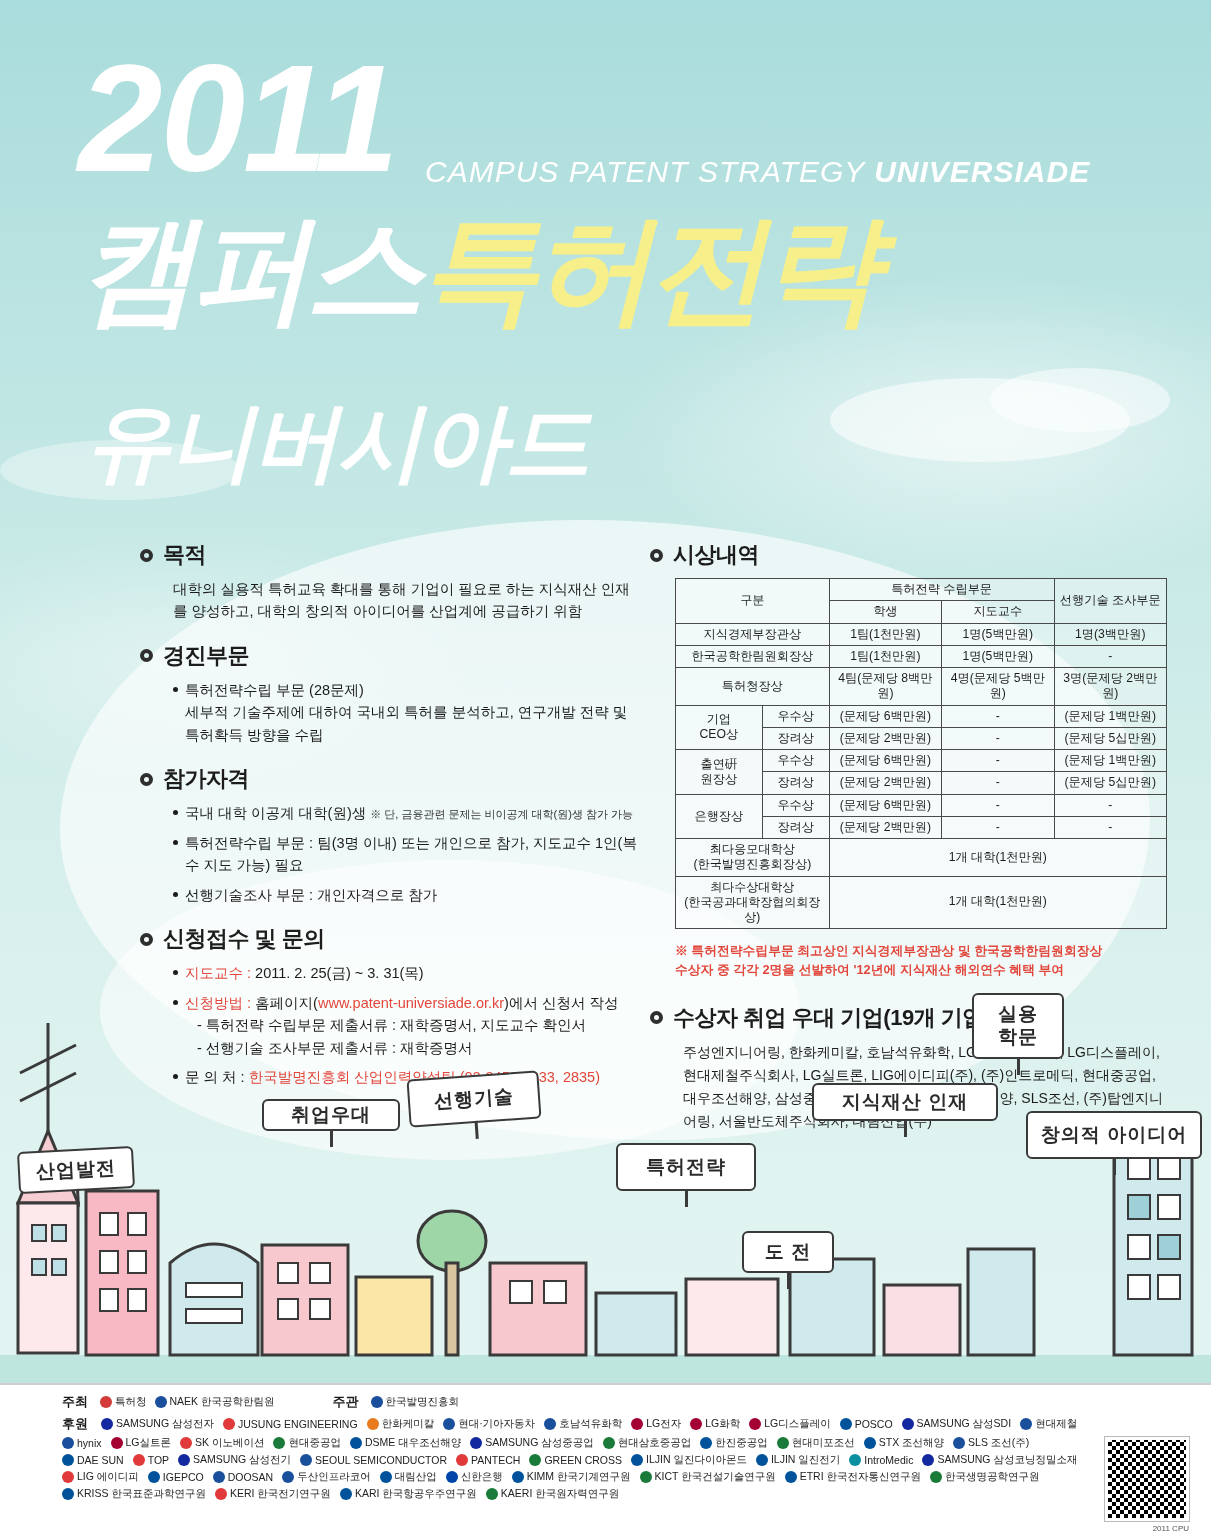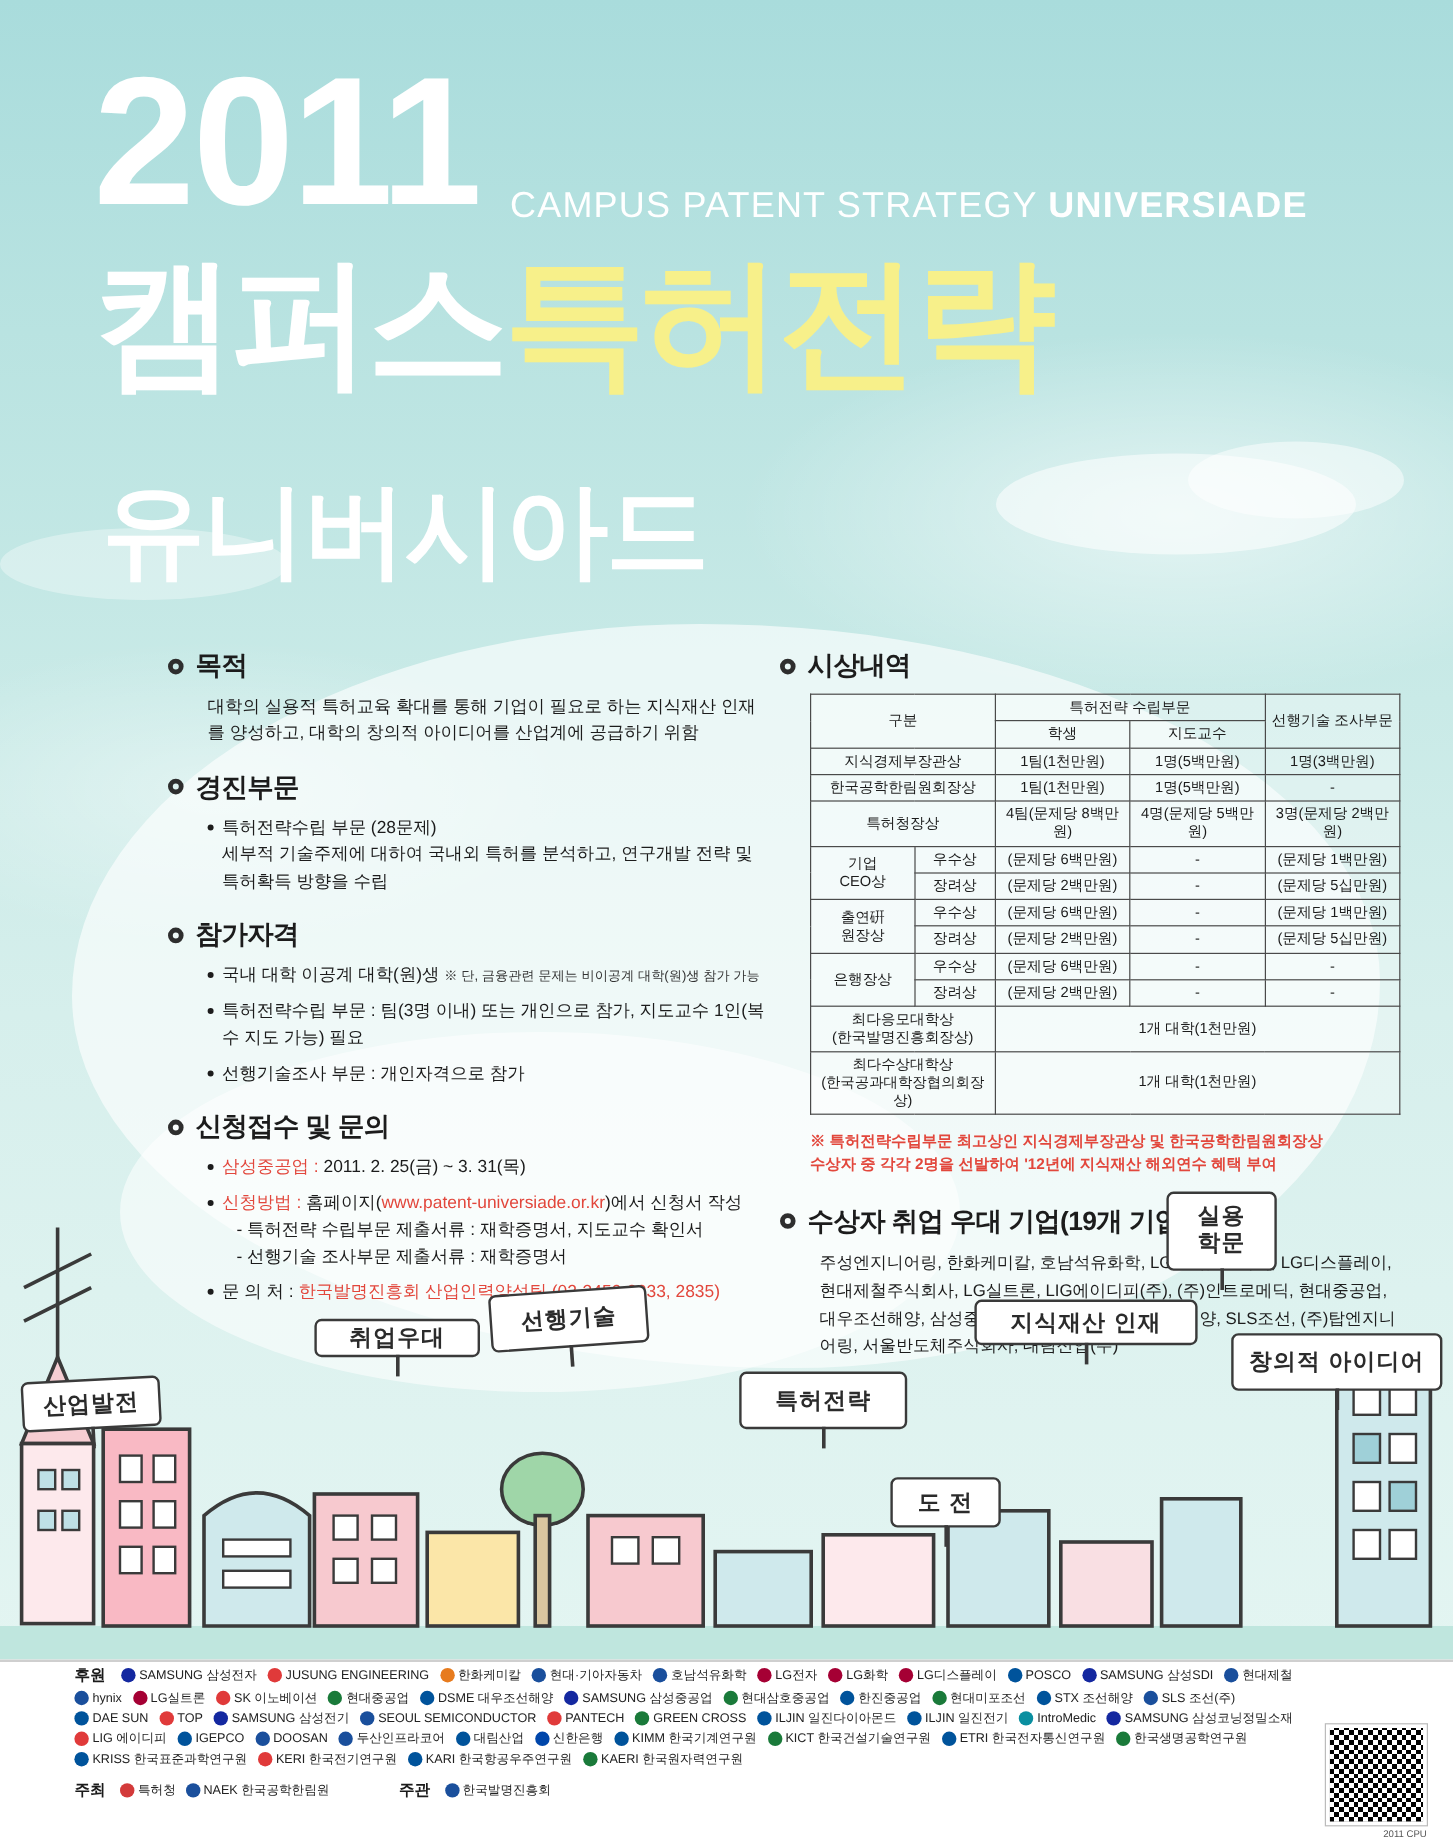--- a/index.html
+++ b/index.html
@@ -22,21 +22,21 @@
   .blob {
     position:absolute;
     background:rgba(255,255,255,0.62);
     border-radius:50%;
     filter:blur(0px);
   }
   .blob1 { left:60px; top:520px; width:1090px; height:620px; border-radius:48% 52% 45% 55%/50% 48% 52% 50%; }
   .blob2 { left:100px; top:860px; width:700px; height:300px; border-radius:50%; background:rgba(255,255,255,0.55); }
 
   
-  .header { position:absolute; left:0; top:0; width:1126px; height:520px; }
+  .header { position:absolute; left:0; top:0; width:1126px; height:520px;font-style:italic; }
   .year {
     position:absolute; left:78px; top:42px;
     font-size:152px; font-weight:bold; color:#ffffff;
     letter-spacing:-2px; line-height:1;
   }
   .eng {
     position:absolute; left:425px; top:155px;
     font-size:30px; color:#ffffff; letter-spacing:1px;
   }
   .eng b { font-weight:bold; }
@@ -189,21 +189,21 @@
       </div>
     </div>
 
     <div class="sec">
       <div class="sec-head">
           <span class="ring"></span>
         <span class="sec-title">신청접수 및 문의</span>
         </div>
       <div class="sec-body">
         <div class="bullet">
-          <b class="red">삼성중공업 :</b>
+          <b class="red">지도교수 :</b>
           <span>2011. 2. 25(금) ~ 3. 31(목)</span>
         </div>
         <div class="bullet">
           <b class="red">신청방법 :</b>
           <span>홈페이지(</span><a href="#" class="red" style="text-decoration:none">www.patent-universiade.or.kr</a><span>)에서 신청서 작성</span>
           <div class="sub">- 특허전략 수립부문 제출서류 : 재학증명서, 지도교수 확인서</div>
           <div class="sub">- 선행기술 조사부문 제출서류 : 재학증명서</div>
         </div>
         <div class="bullet">
           <b>문 의 처 :</b>
@@ -384,20 +384,36 @@
     <div class="sign" style="left:408px; top:112px; width:132px; height:48px; transform:rotate(-4deg);">선행기술</div>
     <div class="sign" style="left:616px; top:180px; width:140px; height:48px;">특허전략</div>
     <div class="sign" style="left:812px; top:120px; width:186px; height:38px;">지식재산 인재</div>
     <div class="sign" style="left:742px; top:268px; width:92px; height:42px;">도 전</div>
     <div class="sign" style="left:1026px; top:148px; width:176px; height:48px;">창의적 아이디어</div>
     <div class="sign" style="left:972px; top:30px; width:92px; height:66px; white-space:pre-line; line-height:1.2; text-align:center;">실용
 학문</div>
   </div>
 
   <div class="footer">
+    <div class="frow" style="padding-top:8px">
+      <span class="flabel">주최</span>
+      <span class="logo">
+          <span class="dot" style="background:#d33a3a"></span>
+          <span>특허청</span>
+        </span>
+      <span class="logo">
+          <span class="dot" style="background:#1a4f9c"></span>
+          <span>NAEK 한국공학한림원</span>
+        </span>
+      <span class="flabel" style="margin-left:50px">주관</span>
+      <span class="logo">
+          <span class="dot" style="background:#1a4f9c"></span>
+          <span>한국발명진흥회</span>
+        </span>
+    </div>
     <div class="frow" id="sponsor-row" style="padding-right:120px; padding-top:2px; row-gap:3px; column-gap:9px; align-items:center;">
       <span class="flabel">후원</span>
     <span class="logo">
           <span class="dot" style="background: rgb(20, 40, 160);"></span>
           <span>SAMSUNG 삼성전자</span>
         </span>
         <span class="logo">
           <span class="dot" style="background: rgb(224, 58, 58);"></span>
           <span>JUSUNG ENGINEERING</span>
         </span>
@@ -571,33 +587,17 @@
         </span>
         <span class="logo">
           <span class="dot" style="background: rgb(0, 83, 155);"></span>
           <span>KARI 한국항공우주연구원</span>
         </span>
         <span class="logo">
           <span class="dot" style="background: rgb(26, 122, 58);"></span>
           <span>KAERI 한국원자력연구원</span>
         </span>
       </div>
-    <div class="frow" style="padding-top:8px">
-      <span class="flabel">주최</span>
-      <span class="logo">
-          <span class="dot" style="background:#d33a3a"></span>
-          <span>특허청</span>
-        </span>
-      <span class="logo">
-          <span class="dot" style="background:#1a4f9c"></span>
-          <span>NAEK 한국공학한림원</span>
-        </span>
-      <span class="flabel" style="margin-left:50px">주관</span>
-      <span class="logo">
-          <span class="dot" style="background:#1a4f9c"></span>
-          <span>한국발명진흥회</span>
-        </span>
-    </div>
     <div class="qr"></div>
     <div class="qrcap">2011 CPU</div>
   </div>
 
 </div>
 
 </body></html>

